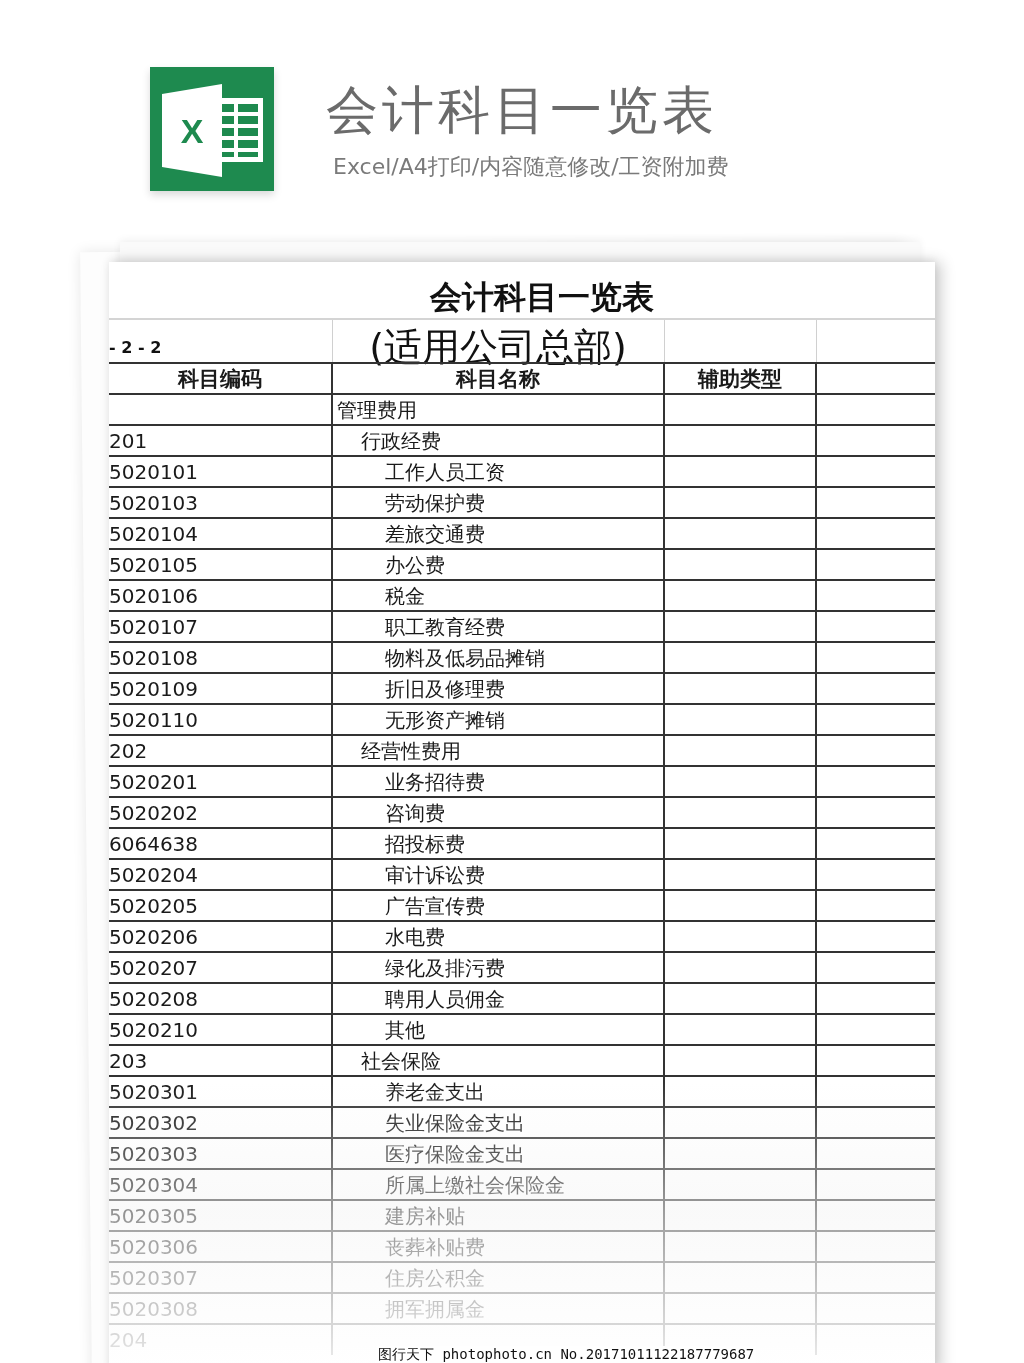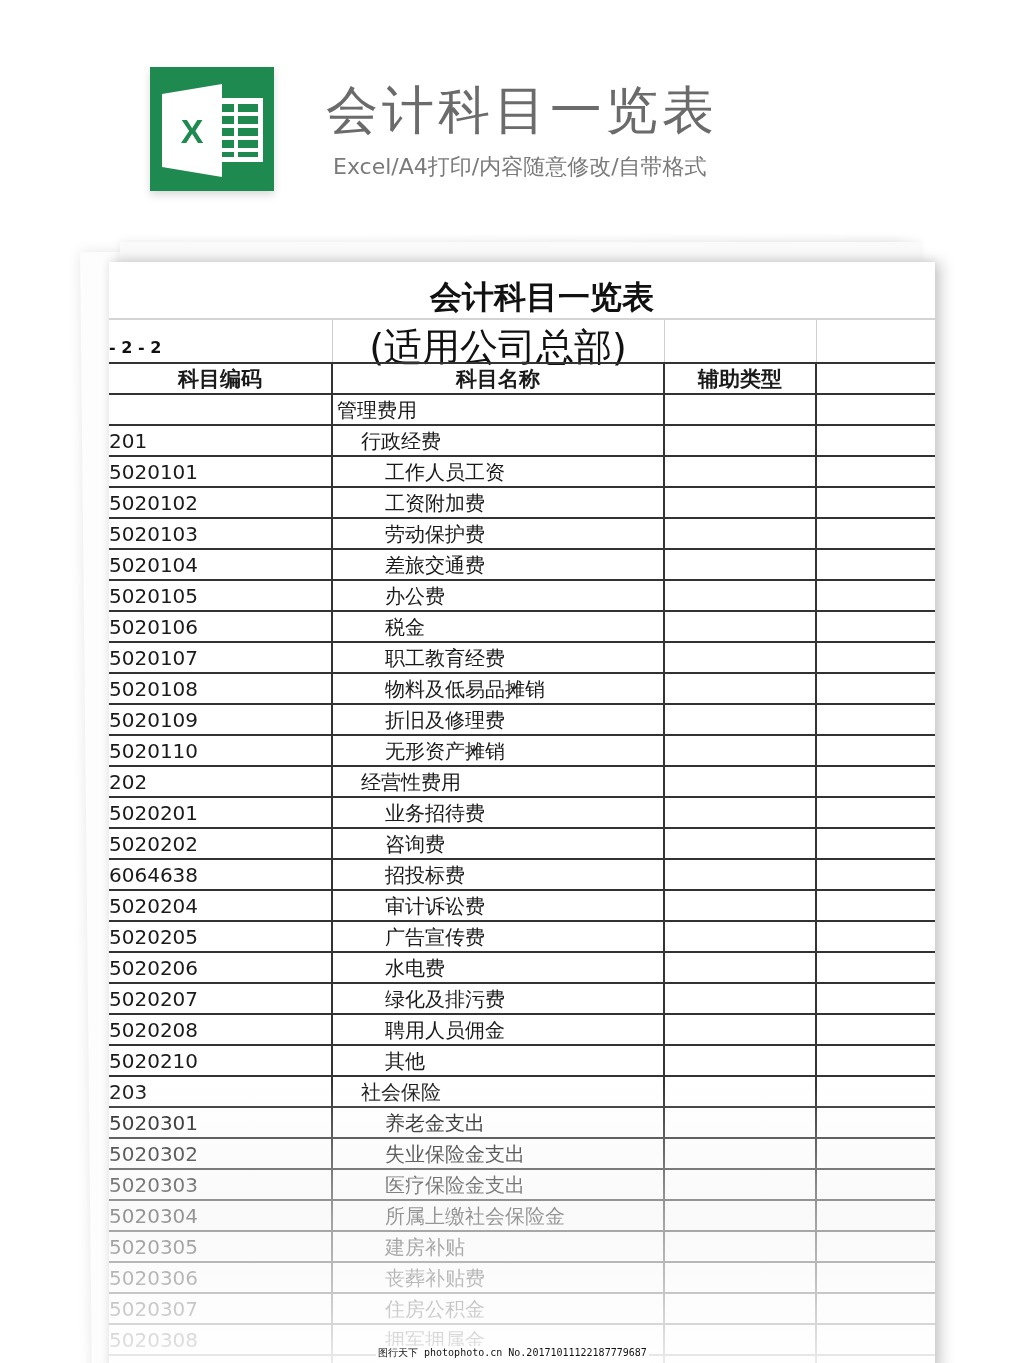--- a/index.html
+++ b/index.html
@@ -78,21 +78,21 @@
   col.c2 { width: 332px; }
   col.c3 { width: 152px; }
   col.c4 { width: 119px; }
   .lvl1 { padding-left: 4px !important; }
   .lvl2 { padding-left: 28px !important; }
   .lvl3 { padding-left: 52px !important; }
   .code { padding-left: 0 !important; }
 
   .watermark {
     position: absolute; left: 376px; top: 1346px; height: 17px; padding: 0 2px;
-    background: #ffffff; font-size: 10px; color: #111;
+    background: #ffffff; font-size: 14px; color: #111;
     font-family: "DejaVu Sans Mono", "Liberation Mono", monospace;
     white-space: nowrap;
   }
 </style>
 </head>
 <body>
 
 <div class="logo">
   <svg width="124" height="124" viewBox="0 0 124 124">
 
@@ -108,21 +108,21 @@
         <rect x="88" y="73" width="20" height="8"></rect>
       <rect x="72" y="85" width="12" height="5"></rect>
         <rect x="88" y="85" width="20" height="5"></rect>
     </g>
 
     <polygon points="12,27 72,17 72,110 12,100" fill="#ffffff"></polygon>
     <text x="42" y="76" text-anchor="middle" font-size="34" font-weight="bold" fill="#1e8a4f" font-family="Liberation Sans, sans-serif">X</text>
   </svg>
 </div>
 <div class="title-big">会计科目一览表</div>
-<div class="subtitle">Excel/A4打印/内容随意修改/自带格式</div>
+<div class="subtitle">Excel/A4打印/内容随意修改/工资附加费</div>
 
 <div class="paper-back"></div>
 <div class="paper-back2"></div>
 
 <div class="paper">
   <div class="sheet-title">会计科目一览表</div>
   <div class="title-line"></div>
 
   <div class="subheader-row">
     <div class="sub-code">- 2 - 2</div>
@@ -160,26 +160,20 @@
           <td></td>
           <td></td>
         </tr>
         <tr>
           <td class="code">5020101</td>
           <td class="lvl3">工作人员工资</td>
           <td></td>
           <td></td>
         </tr>
         <tr>
-          <td class="code">5020102</td>
-          <td class="lvl3">工资附加费</td>
-          <td></td>
-          <td></td>
-        </tr>
-        <tr>
           <td class="code">5020103</td>
           <td class="lvl3">劳动保护费</td>
           <td></td>
           <td></td>
         </tr>
         <tr>
           <td class="code">5020104</td>
           <td class="lvl3">差旅交通费</td>
           <td></td>
           <td></td>

